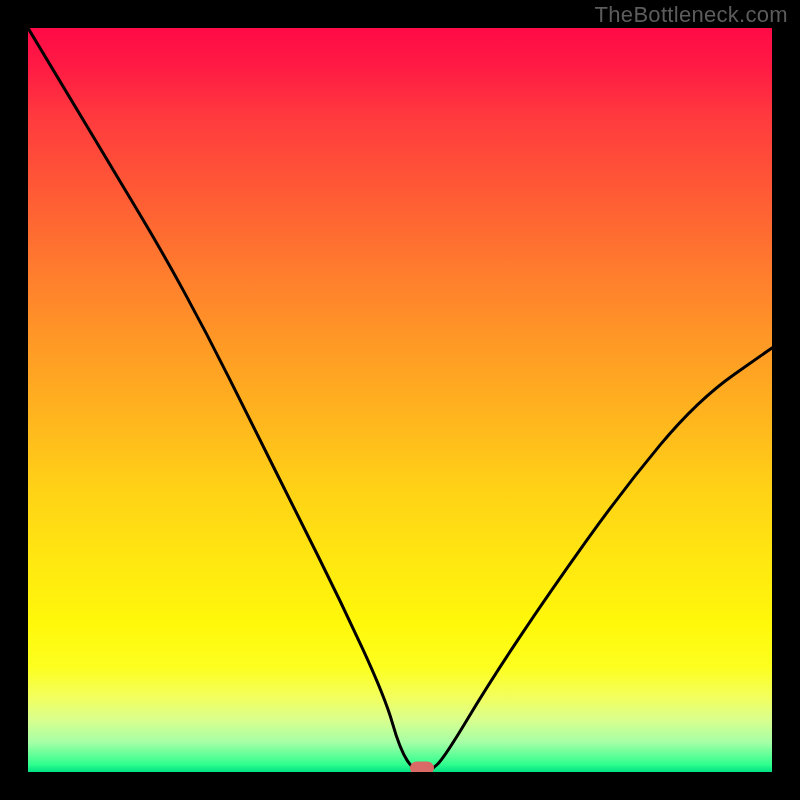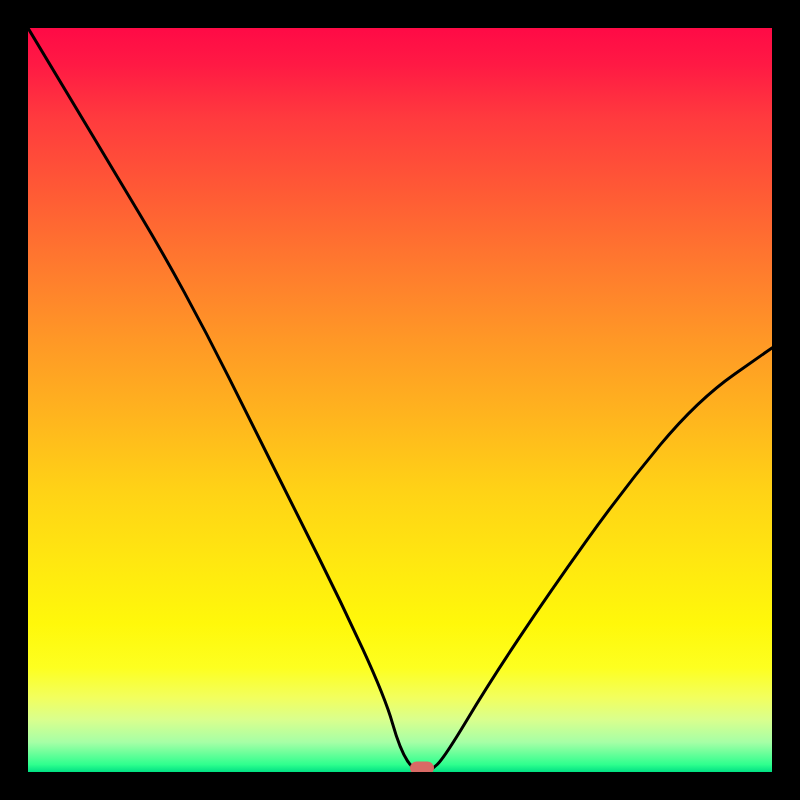--- a/index.html
+++ b/index.html
@@ -71,20 +71,21 @@
     border-radius: 7px;
     background: #d96a65;
     transform: translate(-50%, -50%);
     z-index: 3;
   }
 </style>
 </head>
 <body>
 
 <div class="frame">
+  <div class="watermark">TheBottleneck.com</div>
 
   <div class="plot">
     <div class="gradient"></div>
 
     <svg class="curve" viewBox="0 0 744 744" preserveAspectRatio="none">
       <path id="curve-path" d="M 0 0 Q 44.64 74.39999999999998 66.96000000000001 111.59999999999997 Q 89.28 148.79999999999995 111.6 186 Q 133.92 223.20000000000005 156.24 264.12 Q 178.56 305.04 200.88 349.68 Q 223.2 394.32 245.51999999999998 438.96000000000004 Q 267.84 483.6 290.15999999999997 528.24 Q 312.47999999999996 572.88 334.79999999999995 621.24 Q 357.12 669.6 364.56 695.64 Q 372 721.68 379.44 732.8399999999999 Q 386.88 744 394.32000000000005 744 Q 401.76000000000005 744 409.20000000000005 736.56 Q 416.64000000000004 729.12 438.96000000000004 691.9200000000001 Q 461.28 654.72 491.03999999999996 610.08 Q 520.8 565.44 558 513.36 Q 595.2 461.28 632.4000000000001 416.64 Q 669.6 372 706.8 345.96000000000004 L 744 319.92" fill="none" stroke="#000" stroke-width="3" stroke-linecap="round" stroke-linejoin="round"></path>
     </svg>
 
     <div class="marker" id="marker" style="left: 394.32px; top: 740px;"></div>
   </div>

